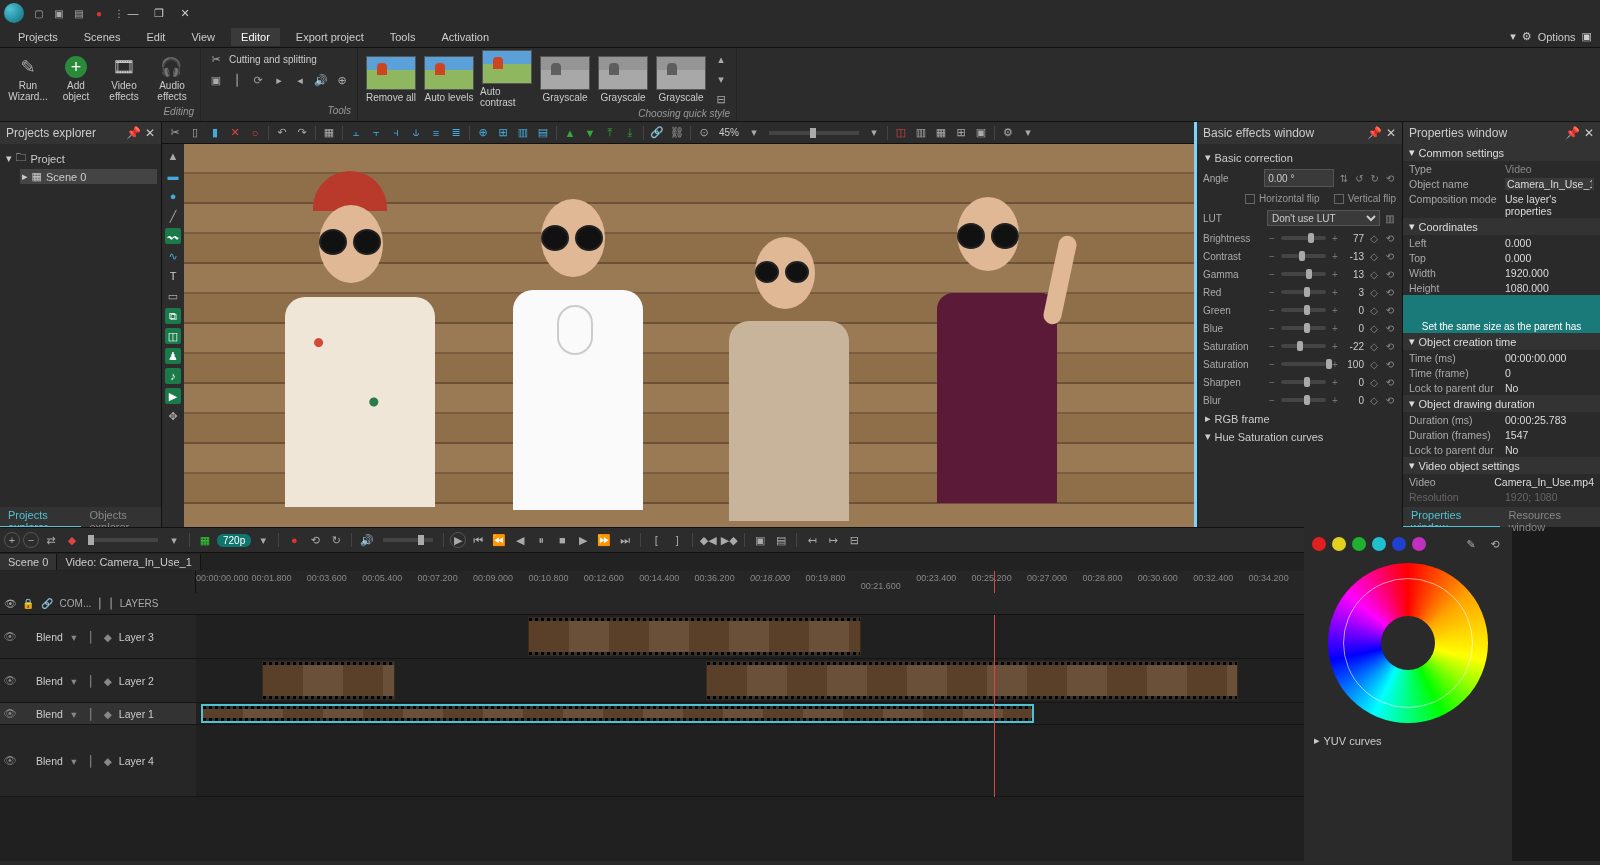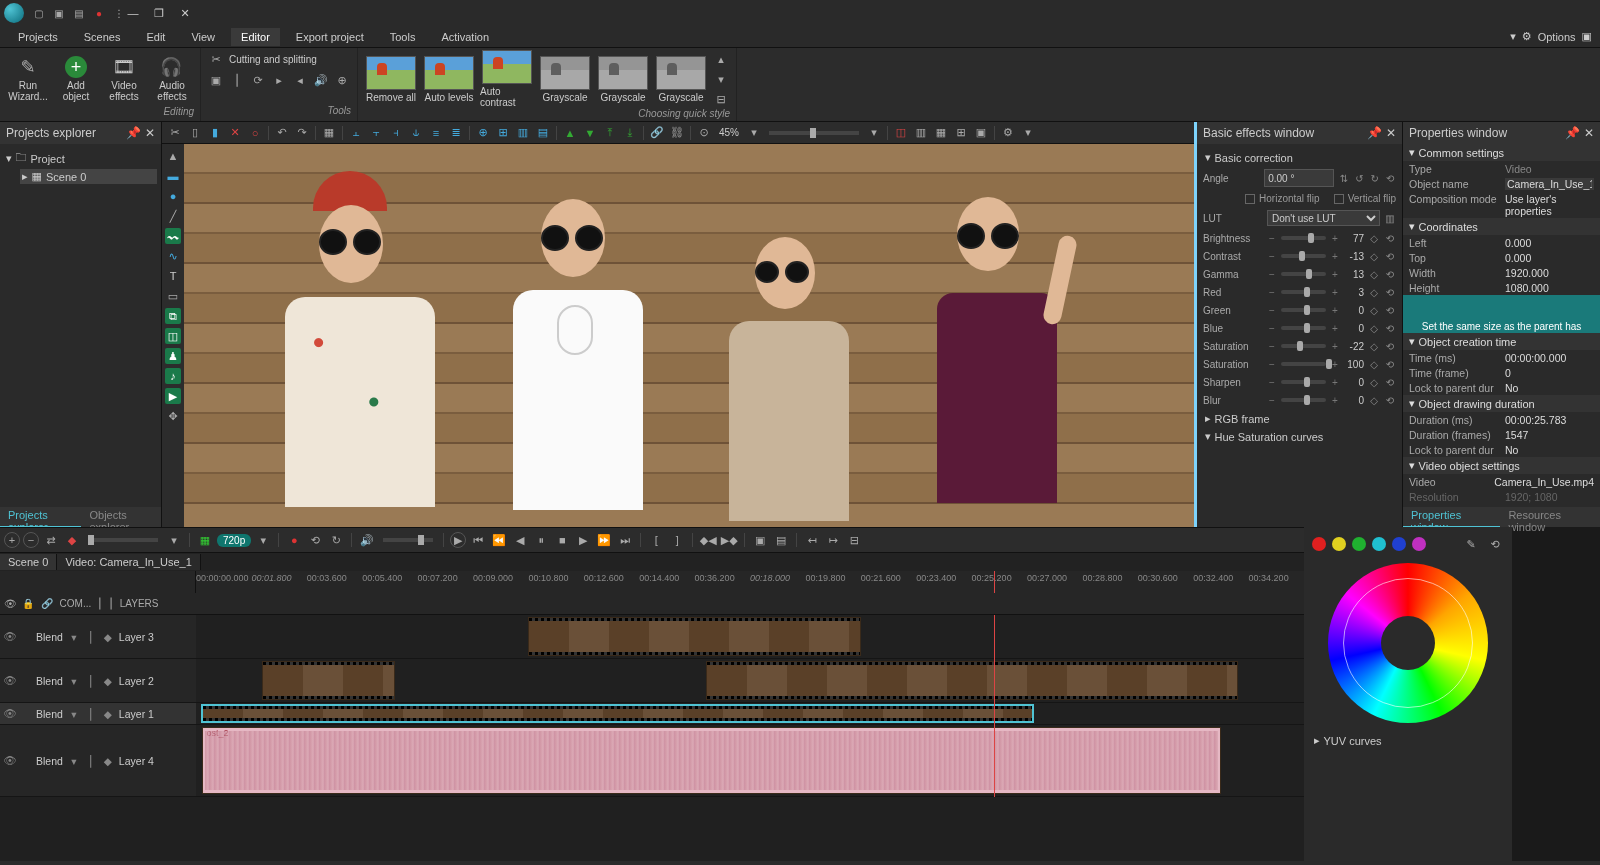--- a/index.html
+++ b/index.html
@@ -685,32 +685,32 @@
       <div class="tab">Scene 0</div>
       <div class="tab" style="background:#2a2a2a">Video: Camera_In_Use_1</div>
     </div>
 
     <div class="timeline">
       <div class="ruler">
         <div class="trackhead"></div>
         <div class="ticks" id="ruler-ticks">
           <div class="playhead" style="left:72%"></div>
         <div class="tick" style="left: 0%;">00:00:00.000</div>
-            <div class="tick" style="left: 5%; font-style: italic;">00:01.800</div>
+            <div class="tick" style="left: 5%;">00:01.800</div>
             <div class="tick" style="left: 10%;">00:03.600</div>
             <div class="tick" style="left: 15%;">00:05.400</div>
             <div class="tick" style="left: 20%;">00:07.200</div>
             <div class="tick" style="left: 25%;">00:09.000</div>
             <div class="tick" style="left: 30%;">00:10.800</div>
             <div class="tick" style="left: 35%;">00:12.600</div>
             <div class="tick" style="left: 40%;">00:14.400</div>
             <div class="tick" style="left: 45%;">00:36.200</div>
             <div class="tick" style="left: 50%; font-style: italic;">00:18.000</div>
             <div class="tick" style="left: 55%;">00:19.800</div>
-            <div class="tick" style="left: 60%;">00:21.600</div>
+            <div class="tick" style="left: 60%; margin-top: 8px;">00:21.600</div>
             <div class="tick" style="left: 65%;">00:23.400</div>
             <div class="tick" style="left: 70%;">00:25.200</div>
             <div class="tick" style="left: 75%;">00:27.000</div>
             <div class="tick" style="left: 80%;">00:28.800</div>
             <div class="tick" style="left: 85%;">00:30.600</div>
             <div class="tick" style="left: 90%;">00:32.400</div>
             <div class="tick" style="left: 95%;">00:34.200</div>
           </div>
       </div>
       <div class="headerrow">
@@ -774,25 +774,20 @@
         <div class="trackrow" style="height:72px">
           <div class="trackhead">
               <span class="hicn">👁</span>
               <span style="width:10px"></span>
               <span>Blend</span>
               <span class="hicn">▾</span>
               <span class="hicn">⎮</span>
               <span class="hicn">◆</span>
               <span>Layer 4</span>
             </div>
-          <div class="trackbody">
-            <div class="clip audio" style="left:0.5%;width:92%;top:2px;bottom:2px;">
-              <div class="label">ost_2</div>
-            </div>
-          </div>
         </div>
 
       </div>
     </div>
   </div>
 
   <div class="ef-extra">
     <div style="padding:4px 8px;">
       <div class="hue-dots">
         <div class="dot" style="background:#e02020"></div>

